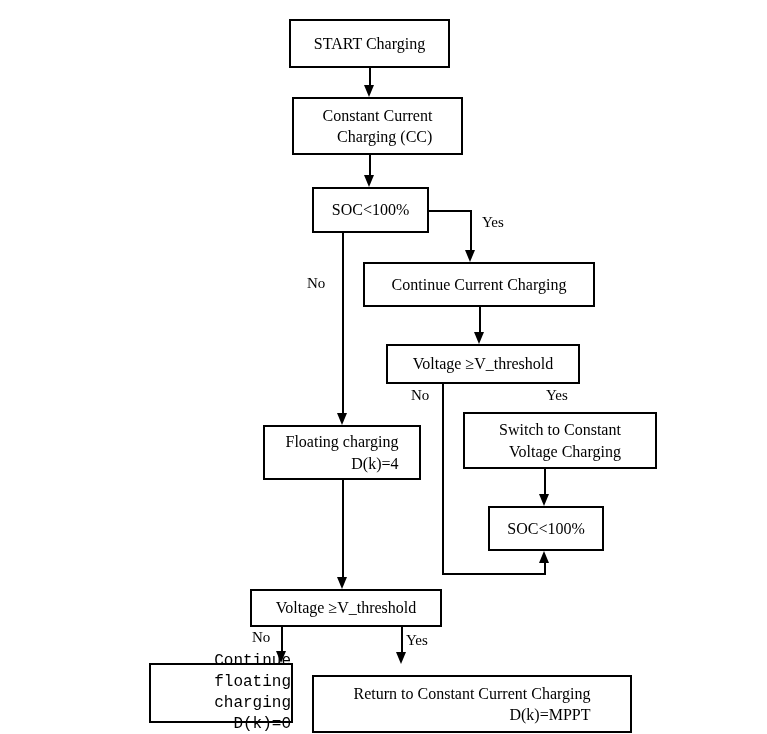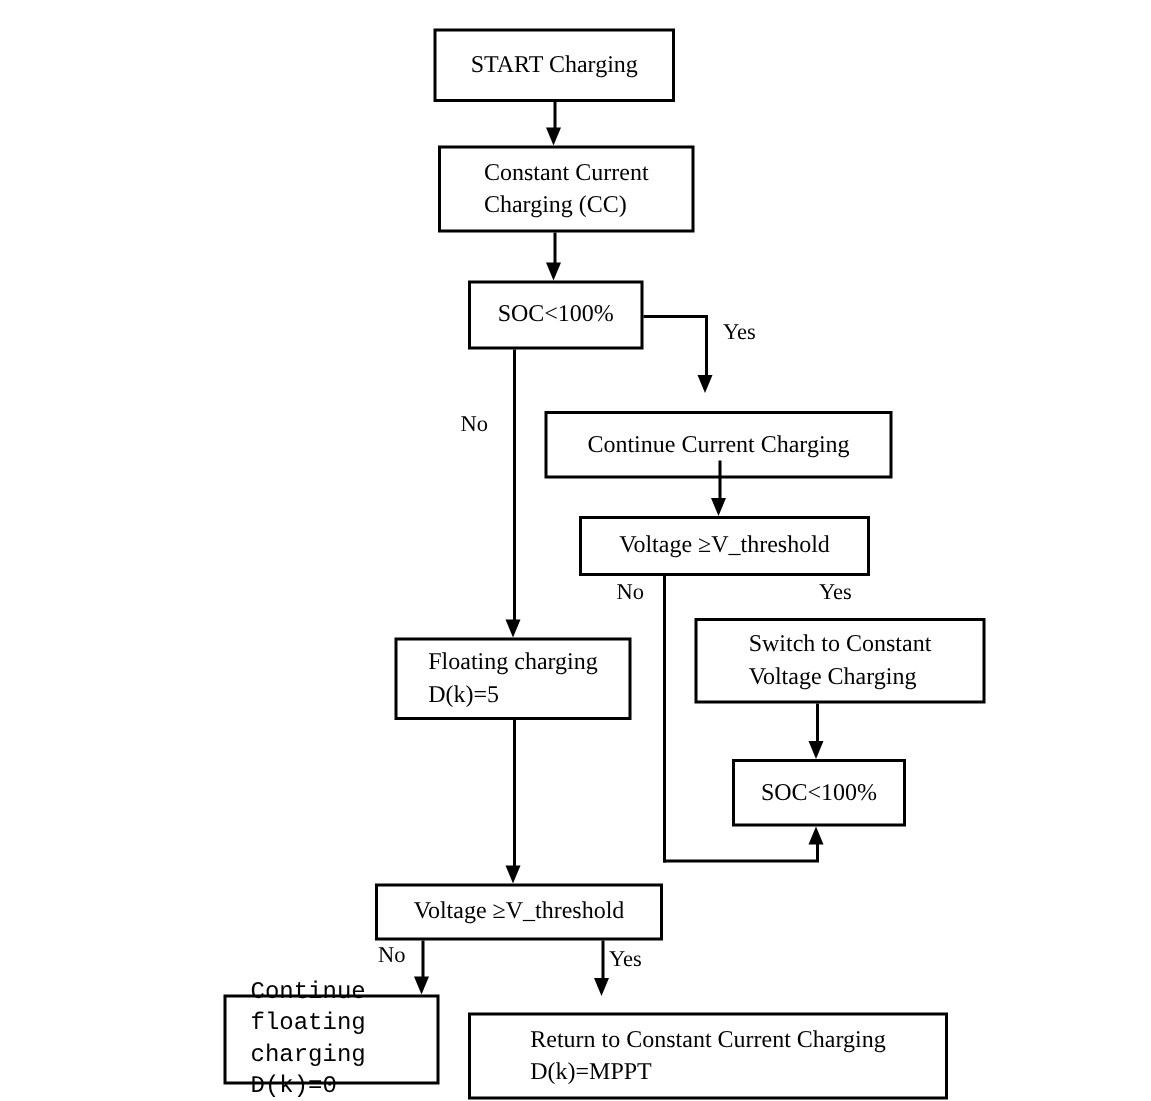--- a/index.html
+++ b/index.html
@@ -14,39 +14,39 @@
     font-family:"Liberation Serif","DejaVu Serif",serif;
     color:var(--ink);
     overflow:hidden;
   }
   .node{
     position:absolute;
     box-sizing:border-box;
     border:2.5px solid var(--ink);
     background:var(--paper);
     display:flex;align-items:center;justify-content:center;
-    text-align:left;
+    text-align:right;
     font-size:16px;line-height:1.32;
     white-space:pre-line;
-    padding:2px 16px;
+    padding:2px 0;
   }
   .line{position:absolute;background:var(--ink);}
   .ah-down{position:absolute;width:0;height:0;
     border-left:5px solid transparent;border-right:5px solid transparent;
     border-top:12px solid var(--ink);}
   .ah-up{position:absolute;width:0;height:0;
     border-left:5px solid transparent;border-right:5px solid transparent;
     border-bottom:12px solid var(--ink);}
   .edge-label{position:absolute;font-size:15px;line-height:1;}
 
   
   #n-start{left:289px;top:19px;width:161px;height:49px;}
   #n-cc{left:292px;top:97px;width:171px;height:58px;}
   #n-soc1{left:312px;top:187px;width:117px;height:46px;}
-  #n-continue-cc{left:363px;top:274px;width:232px;height:45px;}
+  #n-continue-cc{left:363px;top:262px;width:232px;height:45px;}
   #n-vth1{left:386px;top:344px;width:194px;height:40px;}
   #n-switch-cv{left:463px;top:412px;width:194px;height:57px;}
   #n-soc2{left:488px;top:506px;width:116px;height:45px;}
   #n-floating{left:263px;top:425px;width:158px;height:55px;}
   #n-vth2{left:250px;top:589px;width:192px;height:38px;}
   #n-continue-floating{left:149px;top:663px;width:144px;height:60px;font-family:Liberation Mono, monospace;}
   #n-return-cc{left:312px;top:675px;width:320px;height:58px;}
 
   
   #l-start-cc{left:369px;top:67px;width:2px;height:20px;}
@@ -87,21 +87,21 @@
   <div class="node" id="n-start">START Charging</div>
   <div class="node" id="n-cc">Constant Current
 Charging (CC)</div>
   <div class="node" id="n-soc1">SOC&lt;100%</div>
   <div class="node" id="n-continue-cc">Continue Current Charging</div>
   <div class="node" id="n-vth1">Voltage ≥V_threshold</div>
   <div class="node" id="n-switch-cv">Switch to Constant
 Voltage Charging</div>
   <div class="node" id="n-soc2">SOC&lt;100%</div>
   <div class="node" id="n-floating">Floating charging
-D(k)=5</div>
+D(k)=4</div>
   <div class="node" id="n-vth2">Voltage ≥V_threshold</div>
   <div class="node" id="n-continue-floating">Continue floating
 charging D(k)=0</div>
   <div class="node" id="n-return-cc">Return to Constant Current Charging
 D(k)=MPPT</div>
 
   <div class="line" id="l-start-cc"></div>
   <div class="ah-down" id="a-start-cc"></div>
 
   <div class="line" id="l-cc-soc1"></div>

